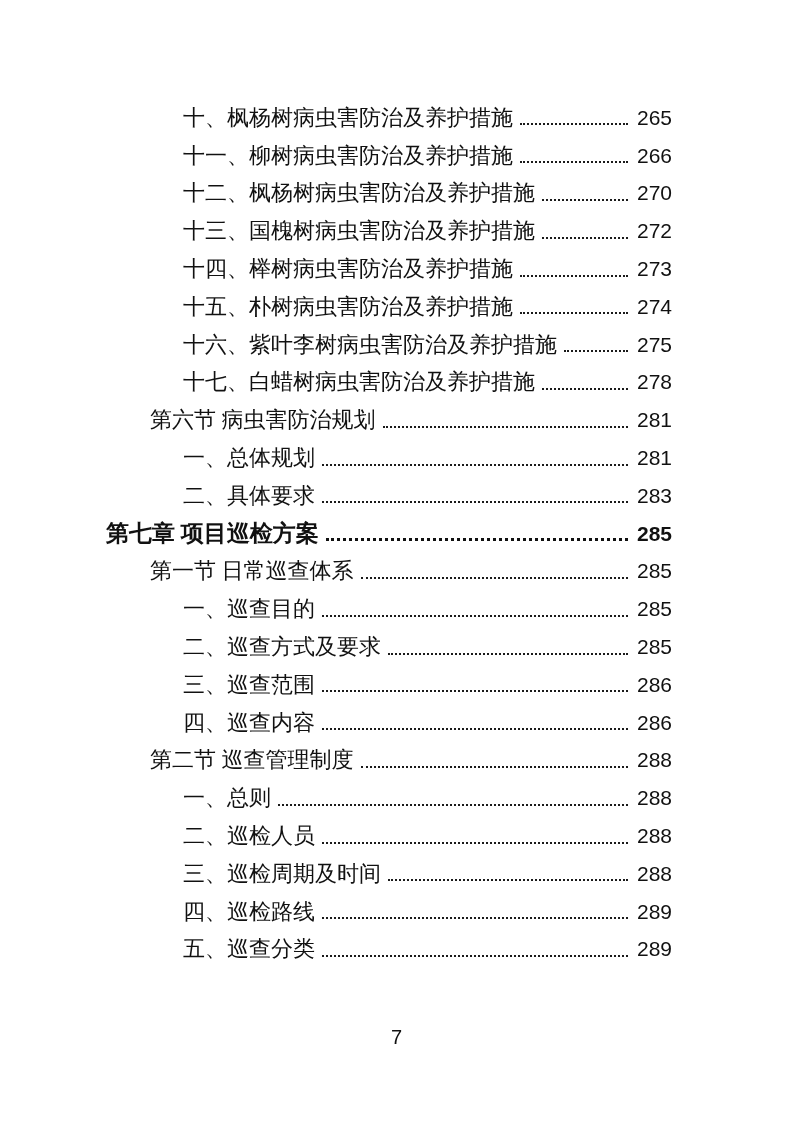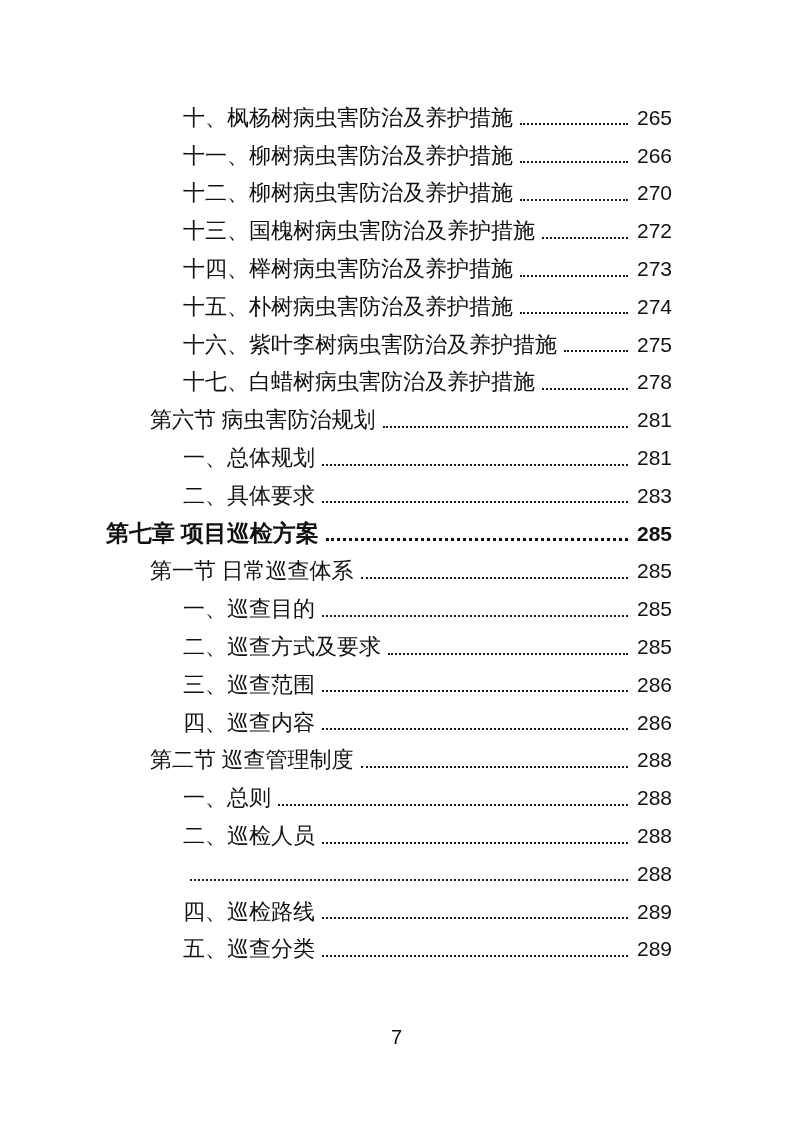--- a/index.html
+++ b/index.html
@@ -73,21 +73,21 @@
       <span class="label">十、枫杨树病虫害防治及养护措施</span>
       <span class="leader"></span>
       <span class="pagenum">265</span>
     </div>
       <div class="toc-row item">
       <span class="label">十一、柳树病虫害防治及养护措施</span>
       <span class="leader"></span>
       <span class="pagenum">266</span>
     </div>
       <div class="toc-row item">
-      <span class="label">十二、柳树病虫害防治及养护措施</span>
+      <span class="label">十二、枫杨树病虫害防治及养护措施</span>
       <span class="leader"></span>
       <span class="pagenum">270</span>
     </div>
       <div class="toc-row item">
       <span class="label">十三、国槐树病虫害防治及养护措施</span>
       <span class="leader"></span>
       <span class="pagenum">272</span>
     </div>
       <div class="toc-row item">
       <span class="label">十四、榉树病虫害防治及养护措施</span>
@@ -163,20 +163,21 @@
       <span class="label">一、总则</span>
       <span class="leader"></span>
       <span class="pagenum">288</span>
     </div>
       <div class="toc-row item">
       <span class="label">二、巡检人员</span>
       <span class="leader"></span>
       <span class="pagenum">288</span>
     </div>
       <div class="toc-row item">
+      <span class="label">三、巡检周期及时间</span>
       <span class="leader"></span>
       <span class="pagenum">288</span>
     </div>
       <div class="toc-row item">
       <span class="label">四、巡检路线</span>
       <span class="leader"></span>
       <span class="pagenum">289</span>
     </div>
       <div class="toc-row item">
       <span class="label">五、巡查分类</span>

